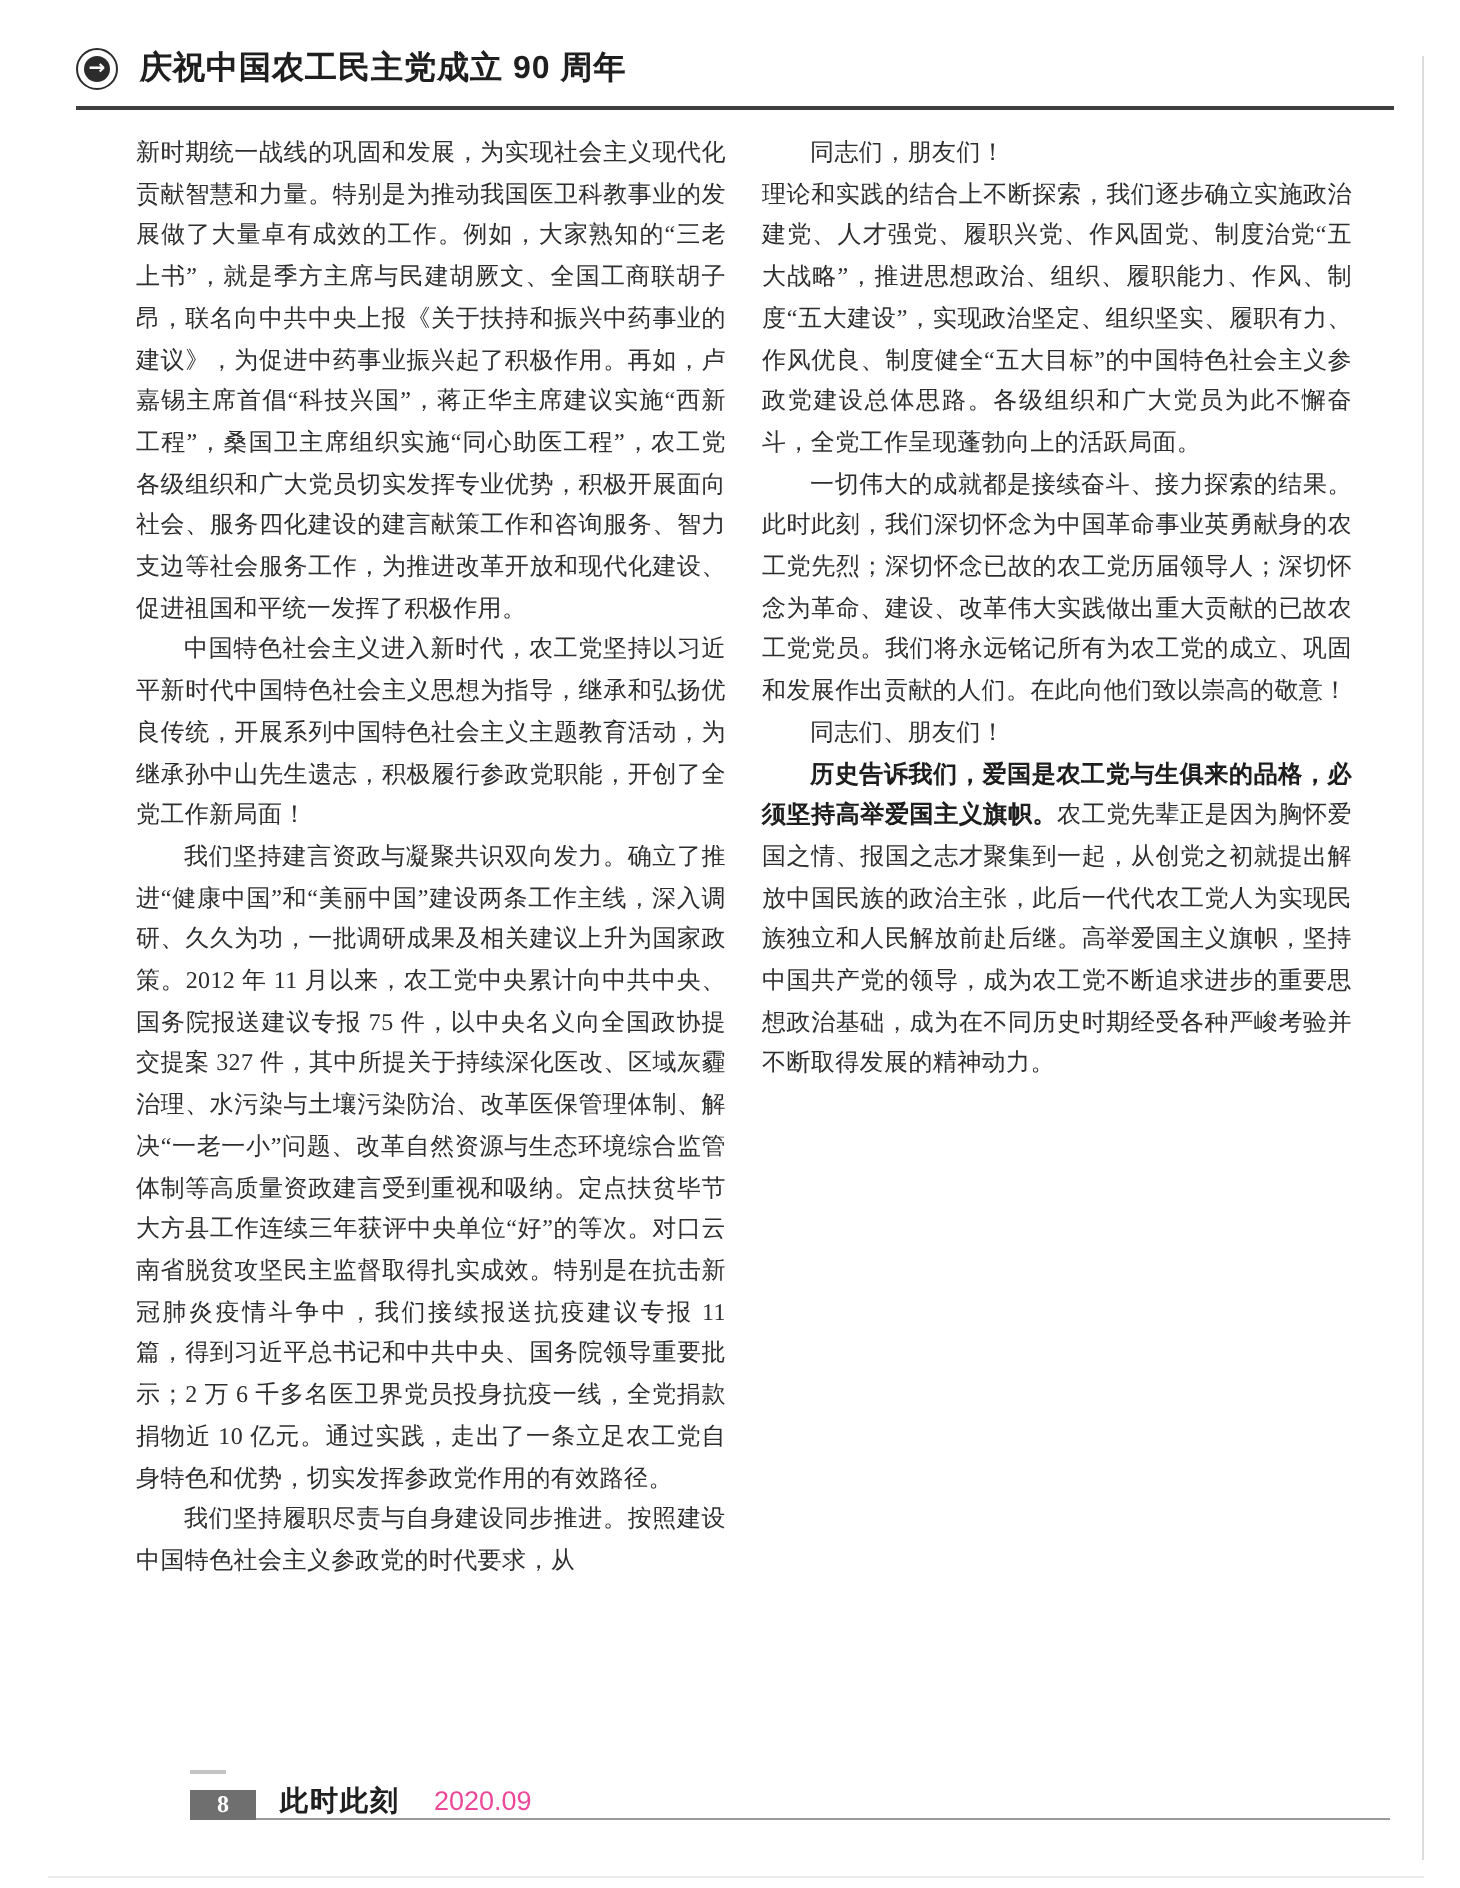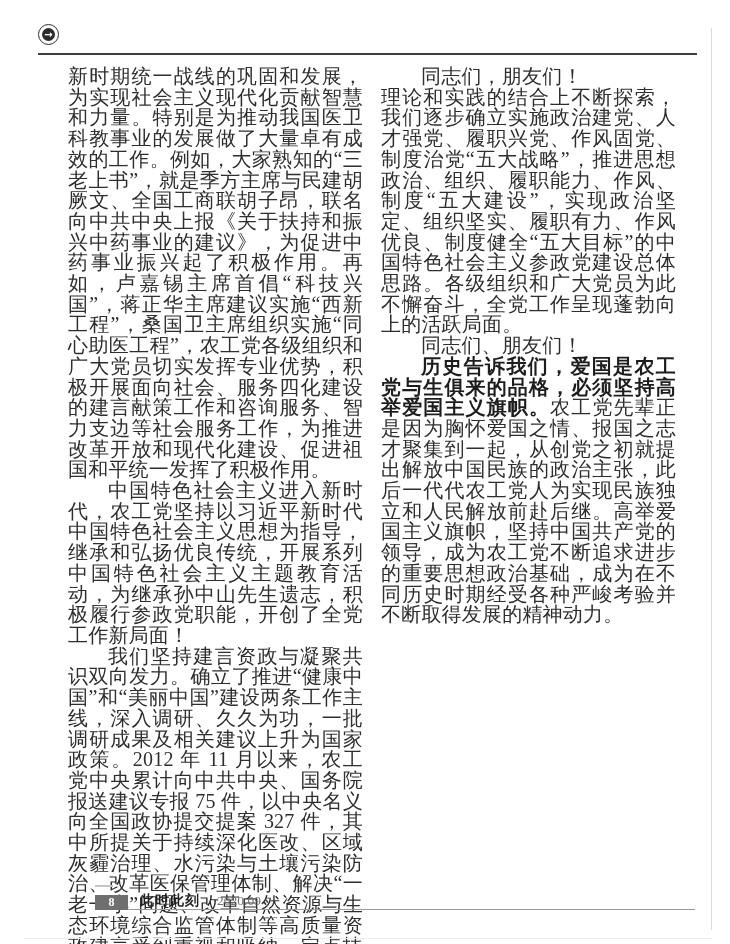--- a/index.html
+++ b/index.html
@@ -17,60 +17,62 @@
                 display:flex; align-items:center; justify-content:center; background:#fff; box-sizing:border-box; }
   .icon-inner { width:13px; height:13px; background:#2c2c2c; border-radius:50%; color:#ffffff;
                 font-size:10px; line-height:13px; text-align:center;
                 font-family:"DejaVu Sans",sans-serif; font-weight:bold; }
   .header-title { font-family:"Liberation Sans","DejaVu Sans",sans-serif; font-weight:bold;
                   font-size:16px; color:#1f1f1f; letter-spacing:0.5px; }
 
   
   .columns { position:absolute; left:68px; top:66px; width:608px; display:flex; gap:18px; }
   .column { width:295px; }
-  .para { margin:0; font-size:20px; line-height:20.7px; text-align:justify; color:#2e2e2e;
+  .para { margin:0; font-size:12px; line-height:20.7px; text-align:justify; color:#2e2e2e;
           letter-spacing:0.2px; }
   .para.indent { text-indent:2em; }
   .lead { font-family:"Liberation Sans","DejaVu Sans",sans-serif; font-weight:bold; color:#1d1d1d;margin-top:46px; }
 
   
   .footer { position:absolute; left:95px; top:892px; width:600px; height:22px; }
   .footer-dash { position:absolute; left:0px; top:-7px; width:18px; height:2px; background:#c4c4c4; }
   .footer-line { position:absolute; left:0px; top:17px; width:600px; height:1px; background:#9a9a9a; }
   .page-num-box { position:absolute; left:0px; top:3px; width:33px; height:15px; background:#6f6f6f;
                   color:#ffffff; text-align:center; font-size:12px; line-height:15px;
                   font-family:"Liberation Serif","DejaVu Serif",serif; font-weight:bold; }
   .journal { position:absolute; left:45px; top:0px; font-family:"Liberation Sans","DejaVu Sans",sans-serif;
              font-weight:bold; font-size:14px; color:#1f1f1f; letter-spacing:1px; }
-  .issue { position:absolute; left:122px; top:1px; font-size:13.5px; color:#737373;
-           font-family:Liberation Serif, serif;text-align:right; }
+  .issue { position:absolute; left:122px; top:1px; font-size:13.5px; color:#ec4899;
+           font-family:Liberation Sans, sans-serif;text-align:right; }
 </style>
 </head>
 <body>
 
 <div class="page">
 
   <div class="header">
     <div class="header-row">
       <span class="icon-outer">
         <span class="icon-inner">→</span>
       </span>
+      <span class="header-title">庆祝中国农工民主党成立 90 周年</span>
     </div>
   </div>
 
   <div class="columns">
     <div class="column" id="left-col">
         <p class="para">新时期统一战线的巩固和发展，为实现社会主义现代化贡献智慧和力量。特别是为推动我国医卫科教事业的发展做了大量卓有成效的工作。例如，大家熟知的“三老上书”，就是季方主席与民建胡厥文、全国工商联胡子昂，联名向中共中央上报《关于扶持和振兴中药事业的建议》，为促进中药事业振兴起了积极作用。再如，卢嘉锡主席首倡“科技兴国”，蒋正华主席建议实施“西新工程”，桑国卫主席组织实施“同心助医工程”，农工党各级组织和广大党员切实发挥专业优势，积极开展面向社会、服务四化建设的建言献策工作和咨询服务、智力支边等社会服务工作，为推进改革开放和现代化建设、促进祖国和平统一发挥了积极作用。</p>
         <p class="para indent">中国特色社会主义进入新时代，农工党坚持以习近平新时代中国特色社会主义思想为指导，继承和弘扬优良传统，开展系列中国特色社会主义主题教育活动，为继承孙中山先生遗志，积极履行参政党职能，开创了全党工作新局面！</p>
         <p class="para indent">我们坚持建言资政与凝聚共识双向发力。确立了推进“健康中国”和“美丽中国”建设两条工作主线，深入调研、久久为功，一批调研成果及相关建议上升为国家政策。2012 年 11 月以来，农工党中央累计向中共中央、国务院报送建议专报 75 件，以中央名义向全国政协提交提案 327 件，其中所提关于持续深化医改、区域灰霾治理、水污染与土壤污染防治、改革医保管理体制、解决“一老一小”问题、改革自然资源与生态环境综合监管体制等高质量资政建言受到重视和吸纳。定点扶贫毕节大方县工作连续三年获评中央单位“好”的等次。对口云南省脱贫攻坚民主监督取得扎实成效。特别是在抗击新冠肺炎疫情斗争中，我们接续报送抗疫建议专报 11 篇，得到习近平总书记和中共中央、国务院领导重要批示；2 万 6 千多名医卫界党员投身抗疫一线，全党捐款捐物近 10 亿元。通过实践，走出了一条立足农工党自身特色和优势，切实发挥参政党作用的有效路径。</p>
         <p class="para indent">我们坚持履职尽责与自身建设同步推进。按照建设中国特色社会主义参政党的时代要求，从</p>
       </div>
     <div class="column" id="right-col">
         <p class="para indent">同志们，朋友们！</p>
         <p class="para">理论和实践的结合上不断探索，我们逐步确立实施政治建党、人才强党、履职兴党、作风固党、制度治党“五大战略”，推进思想政治、组织、履职能力、作风、制度“五大建设”，实现政治坚定、组织坚实、履职有力、作风优良、制度健全“五大目标”的中国特色社会主义参政党建设总体思路。各级组织和广大党员为此不懈奋斗，全党工作呈现蓬勃向上的活跃局面。</p>
+        <p class="para indent">一切伟大的成就都是接续奋斗、接力探索的结果。此时此刻，我们深切怀念为中国革命事业英勇献身的农工党先烈；深切怀念已故的农工党历届领导人；深切怀念为革命、建设、改革伟大实践做出重大贡献的已故农工党党员。我们将永远铭记所有为农工党的成立、巩固和发展作出贡献的人们。在此向他们致以崇高的敬意！</p>
         <p class="para indent">同志们、朋友们！</p>
         <p class="para indent"><b class="lead">历史告诉我们，爱国是农工党与生俱来的品格，必须坚持高举爱国主义旗帜。</b>农工党先辈正是因为胸怀爱国之情、报国之志才聚集到一起，从创党之初就提出解放中国民族的政治主张，此后一代代农工党人为实现民族独立和人民解放前赴后继。高举爱国主义旗帜，坚持中国共产党的领导，成为农工党不断追求进步的重要思想政治基础，成为在不同历史时期经受各种严峻考验并不断取得发展的精神动力。</p>
       </div>
   </div>
 
   <div class="footer">
     <div class="footer-dash"></div>
     <div class="footer-line"></div>
     <div class="page-num-box">8</div>
     <div class="journal">此时此刻</div>

